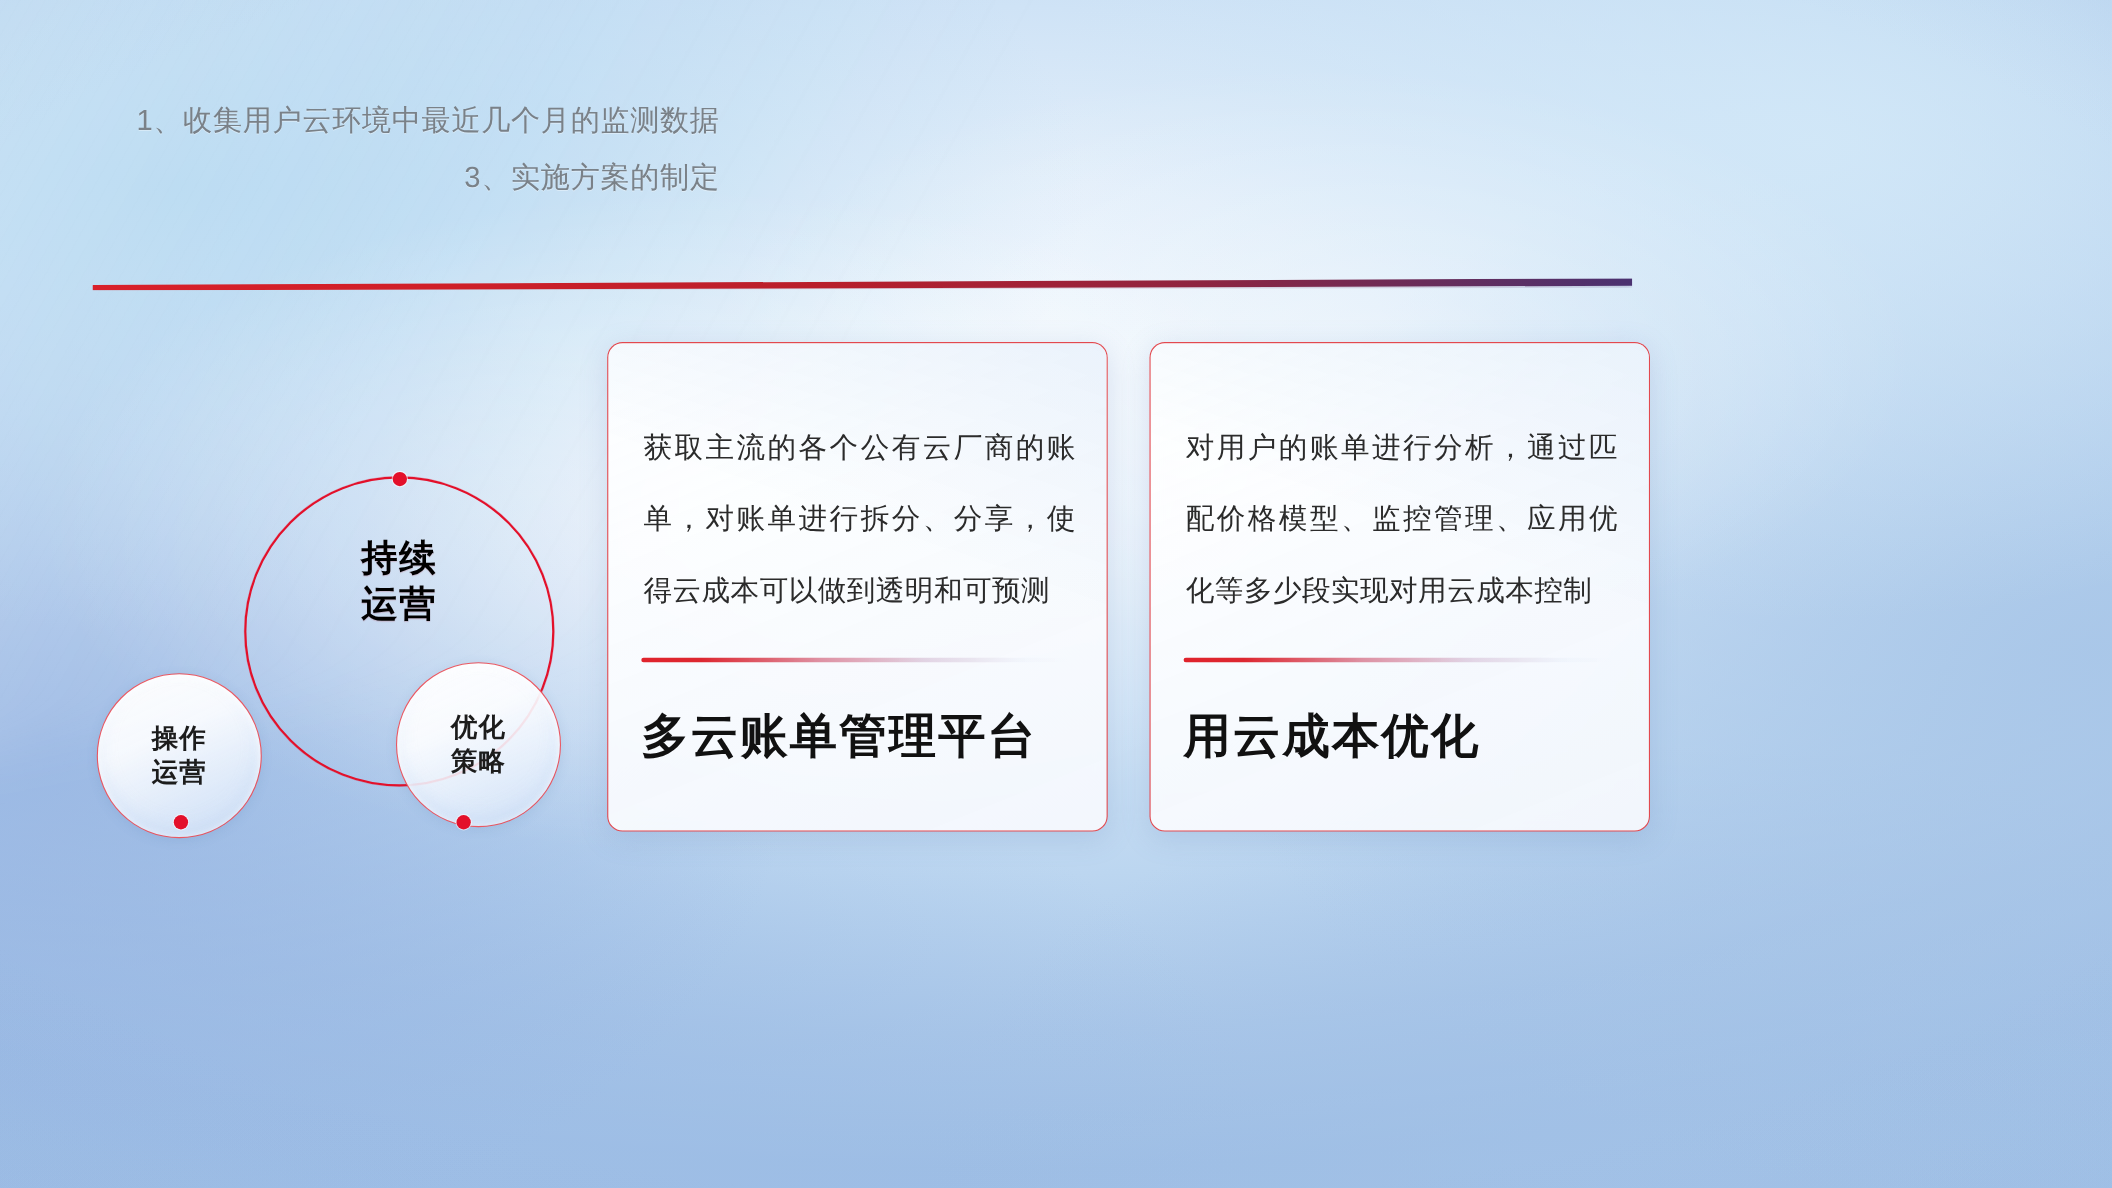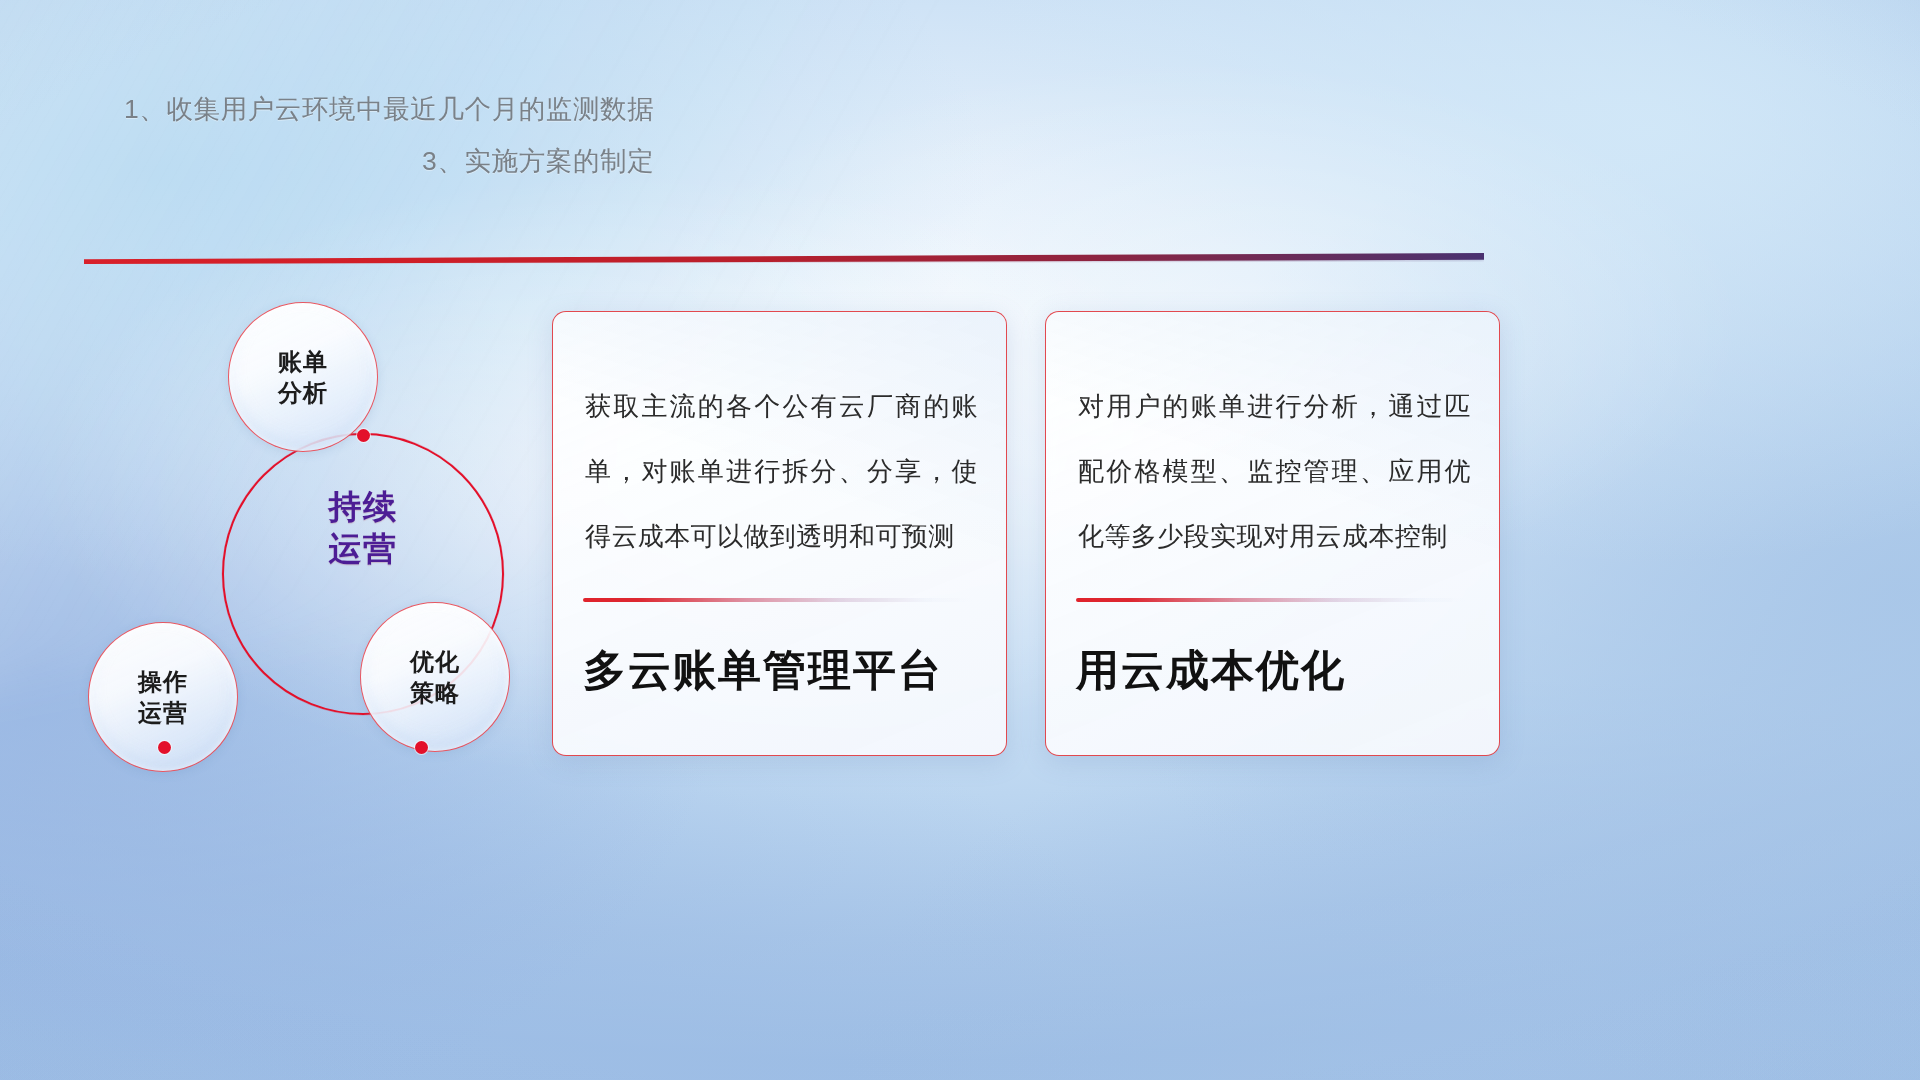--- a/index.html
+++ b/index.html
@@ -99,38 +99,38 @@
     border:1.6px solid rgba(232,60,70,.85);
     background:
       linear-gradient(155deg, rgba(255,255,255,.97) 0%, rgba(252,253,255,.93) 38%, rgba(231,240,252,.86) 72%, rgba(214,228,247,.82) 100%);
     box-shadow:
       inset 0 2px 8px rgba(255,255,255,.95),
       inset 0 -8px 16px rgba(186,209,240,.35),
       0 2px 10px rgba(90,130,180,.16);
     display:flex; align-items:center; justify-content:center;
   }
   .sm-circle.top   { left:158px; top:22px; }
-  .sm-circle.bleft { left:18px;  top:342px; }
+  .sm-circle.bleft { left:18px;  top:332px; }
   .sm-circle.bright{ left:290px; top:322px; }
 
   .sm-label{
     text-align:center;
     color:#1c1c1c;
     font-size:24px;
     font-weight:700;
     line-height:1.30;
     letter-spacing:1px;
     white-space:pre-line;
   }
   .center-label{
     position:absolute;
     left:152px; top:206px;
     width:282px;
     text-align:center;
-    color:#4c1d95;
+    color:#000000;
     font-size:33px;
     font-weight:800;
     line-height:1.28;
     letter-spacing:1.5px;
     white-space:pre-line;
     text-shadow:0 1px 1px rgba(160,10,25,.18);
   }
   .node-dot{
     position:absolute;
     width:13px; height:13px;
@@ -225,24 +225,20 @@
   <div class="d-top"></div>
 </div>
 
 <div id="venn">
 
   <div class="big-ring"></div>
 
   <div class="center-label">持续
 运营</div>
 
-  <div class="sm-circle top">
-    <div class="sm-label">账单
-分析</div>
-  </div>
 
   <div class="sm-circle bleft">
     <div class="sm-label">操作
 运营</div>
   </div>
 
   <div class="sm-circle bright">
     <div class="sm-label">优化
 策略</div>
   </div>

